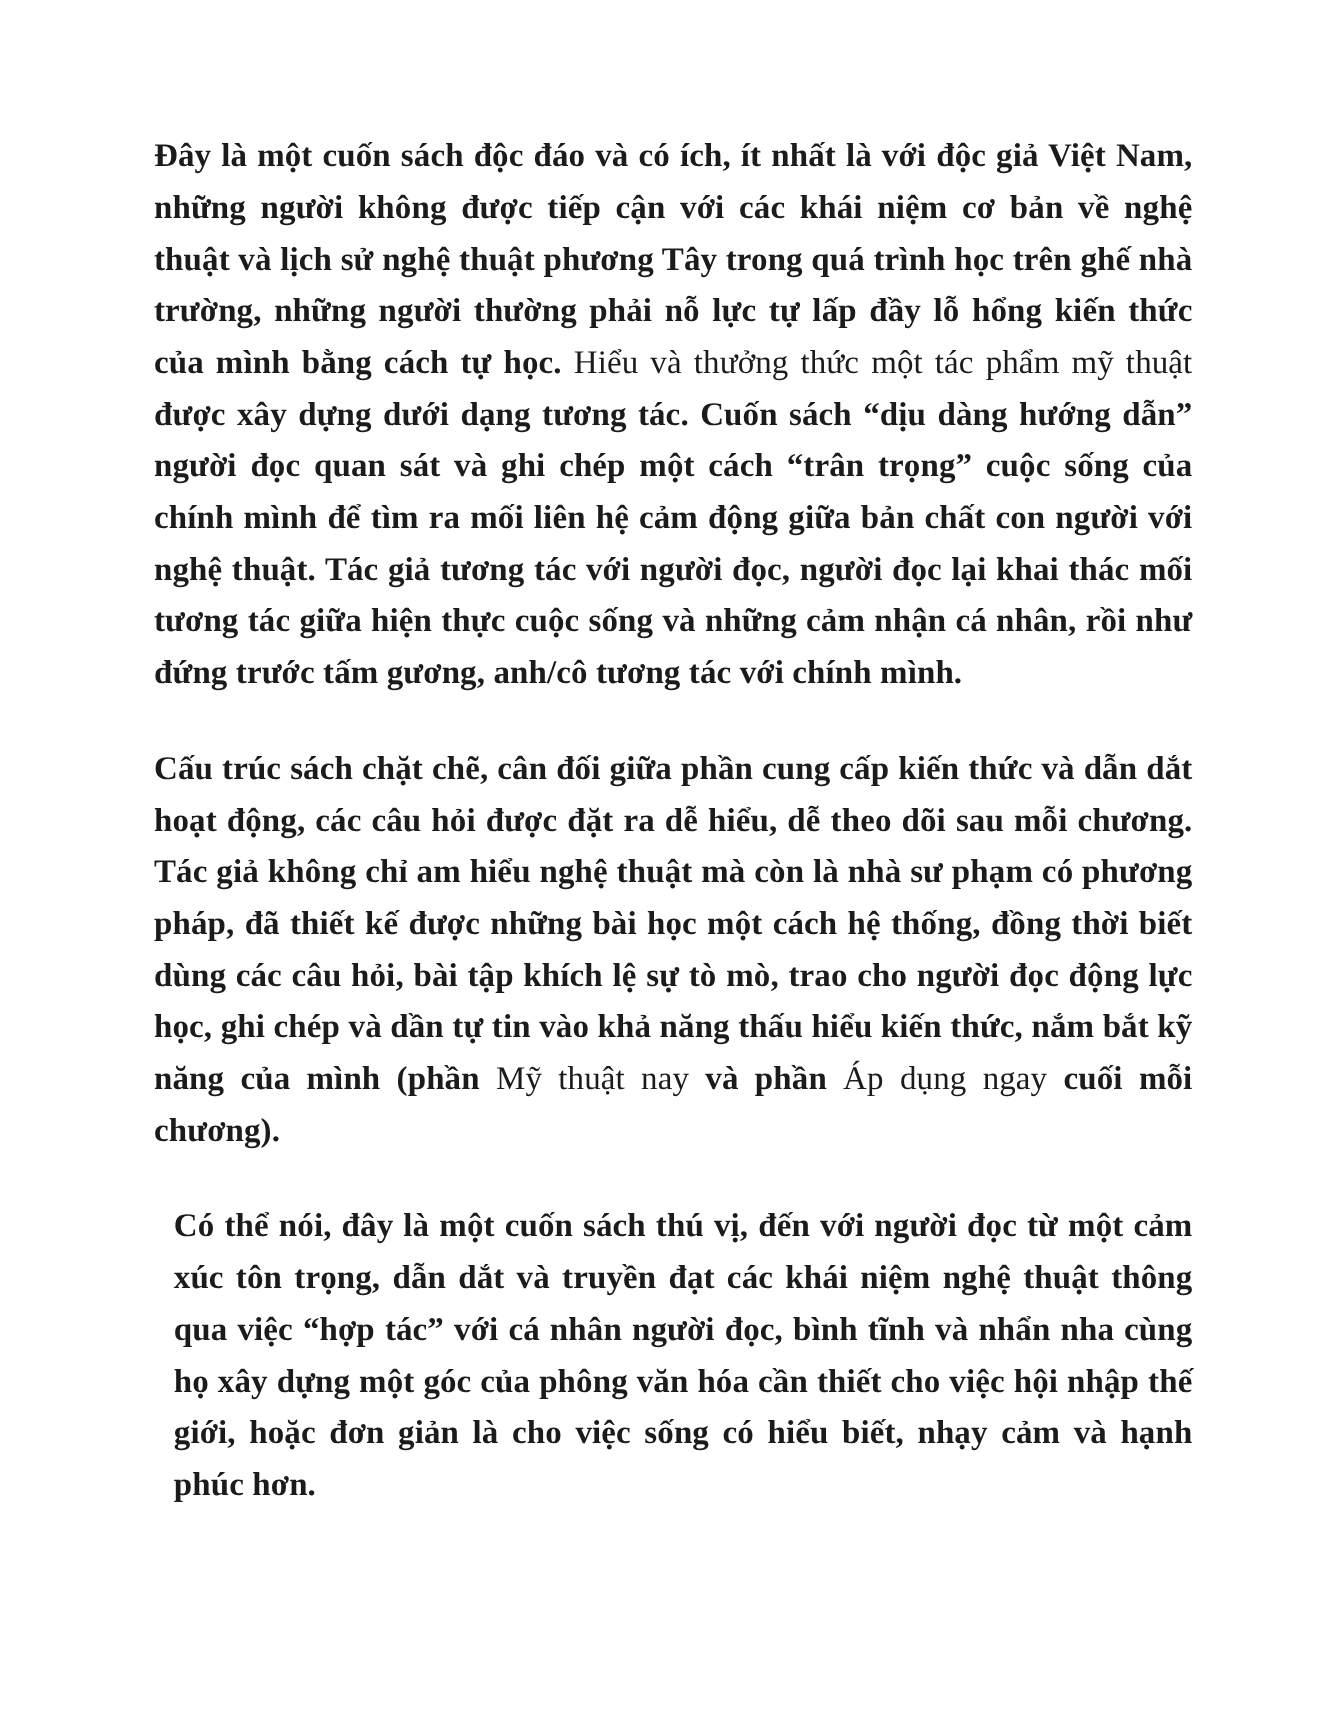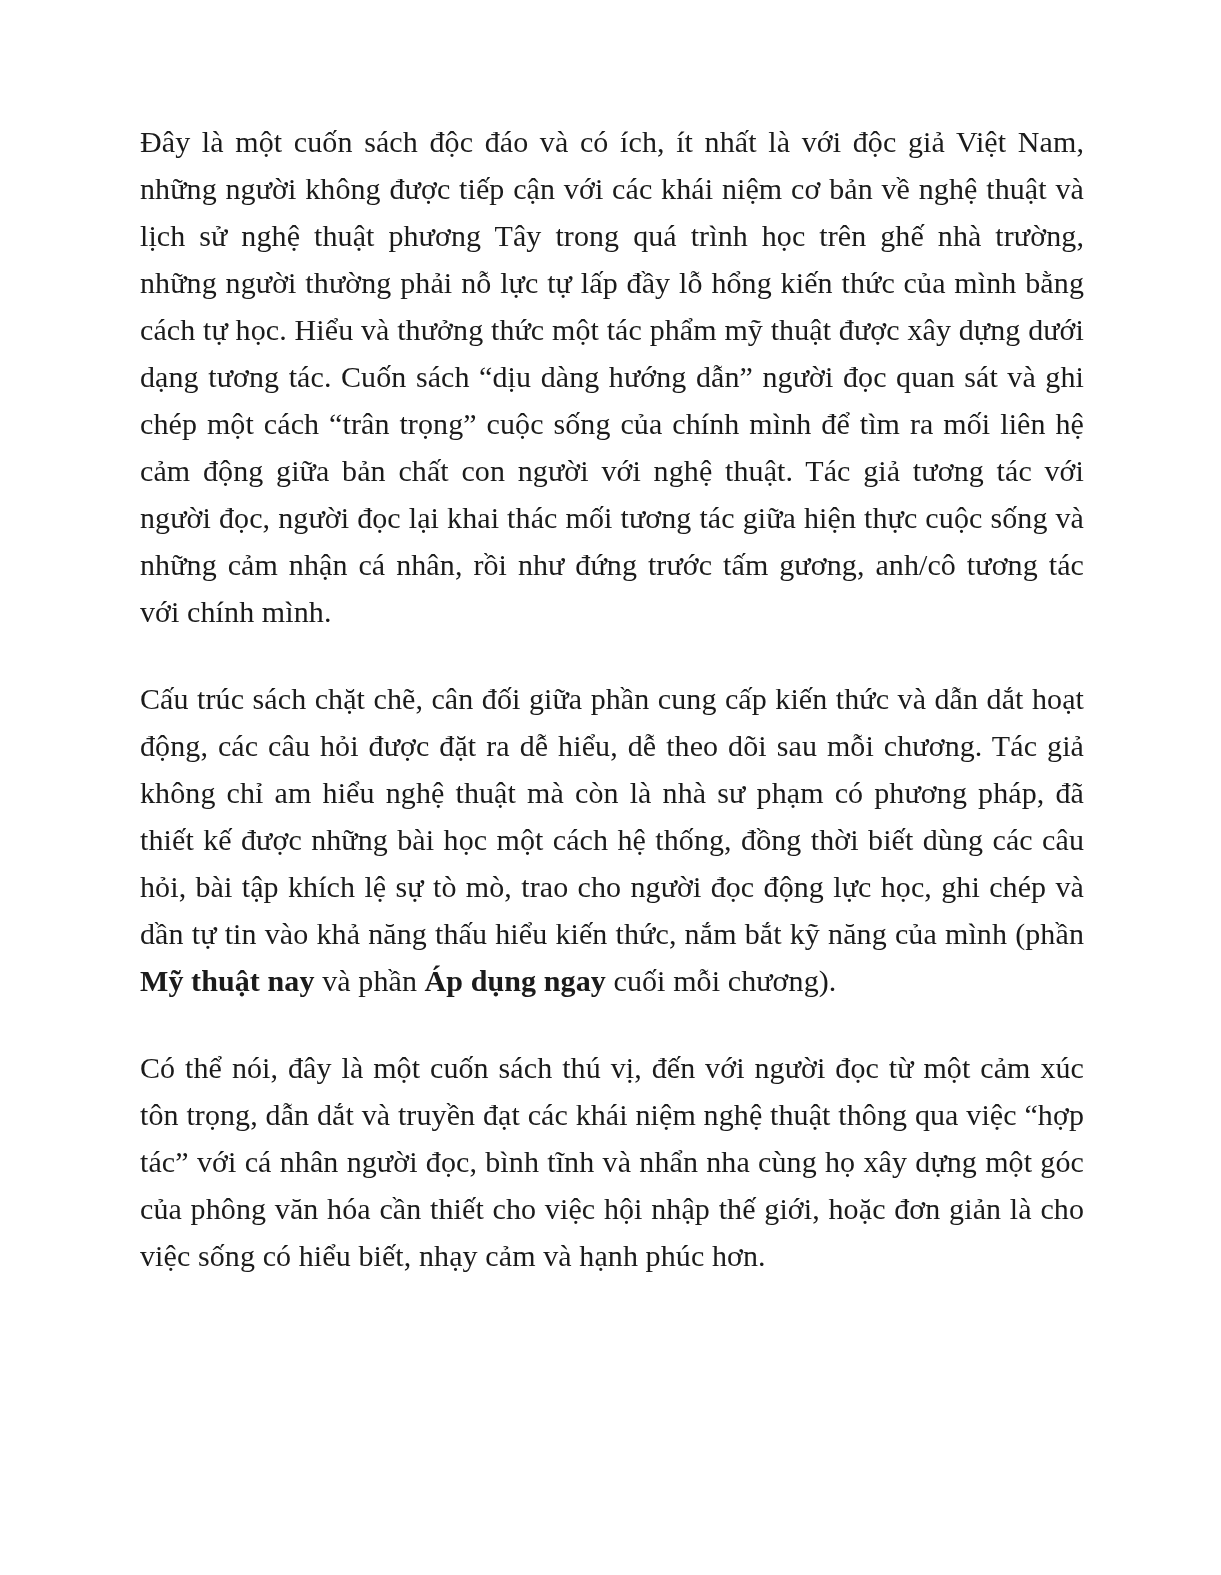--- a/index.html
+++ b/index.html
@@ -24,24 +24,25 @@
   }
   .text-block p {
     margin: 0 0 40px 0;
     font-size: 30px;
     line-height: 47px;
     text-align: justify;
     letter-spacing: 0.1px;
   }
   .text-block p:last-child {
     margin-bottom: 0;
+    margin-left: 18px;
   }
-  .seg-normal { font-style: normal; font-weight: normal; }
+  .seg-normal { font-style: normal; font-weight: bold; }
   .seg-italic { font-weight: normal; }
-  .seg-bold   { font-style: normal; font-weight: bold; }
+  .seg-bold   { font-style: normal; font-weight: normal; }
 </style>
 </head>
 <body>
 
 <div class="page">
   <div class="text-block">
       <p><span class="seg-normal">Đây là một cuốn sách độc đáo và có ích, ít nhất là với độc giả Việt Nam, những người không được tiếp cận với các khái niệm cơ bản về nghệ thuật và lịch sử nghệ thuật phương Tây trong quá trình học trên ghế nhà trường, những người thường phải nỗ lực tự lấp đầy lỗ hổng kiến thức của mình bằng cách tự học. </span><span class="seg-italic">Hiểu và thưởng thức một tác phẩm mỹ thuật</span><span class="seg-normal"> được xây dựng dưới dạng tương tác. Cuốn sách “dịu dàng hướng dẫn” người đọc quan sát và ghi chép một cách “trân trọng” cuộc sống của chính mình để tìm ra mối liên hệ cảm động giữa bản chất con người với nghệ thuật. Tác giả tương tác với người đọc, người đọc lại khai thác mối tương tác giữa hiện thực cuộc sống và những cảm nhận cá nhân, rồi như đứng trước tấm gương, anh/cô tương tác với chính mình.</span></p>
       <p><span class="seg-normal">Cấu trúc sách chặt chẽ, cân đối giữa phần cung cấp kiến thức và dẫn dắt hoạt động, các câu hỏi được đặt ra dễ hiểu, dễ theo dõi sau mỗi chương. Tác giả không chỉ am hiểu nghệ thuật mà còn là nhà sư phạm có phương pháp, đã thiết kế được những bài học một cách hệ thống, đồng thời biết dùng các câu hỏi, bài tập khích lệ sự tò mò, trao cho người đọc động lực học, ghi chép và dần tự tin vào khả năng thấu hiểu kiến thức, nắm bắt kỹ năng của mình (phần </span><span class="seg-bold">Mỹ thuật nay</span><span class="seg-normal"> và phần </span><span class="seg-bold">Áp dụng ngay</span><span class="seg-normal"> cuối mỗi chương).</span></p>
       <p><span class="seg-normal">Có thể nói, đây là một cuốn sách thú vị, đến với người đọc từ một cảm xúc tôn trọng, dẫn dắt và truyền đạt các khái niệm nghệ thuật thông qua việc “hợp tác” với cá nhân người đọc, bình tĩnh và nhẩn nha cùng họ xây dựng một góc của phông văn hóa cần thiết cho việc hội nhập thế giới, hoặc đơn giản là cho việc sống có hiểu biết, nhạy cảm và hạnh phúc hơn.</span></p>
     </div>

